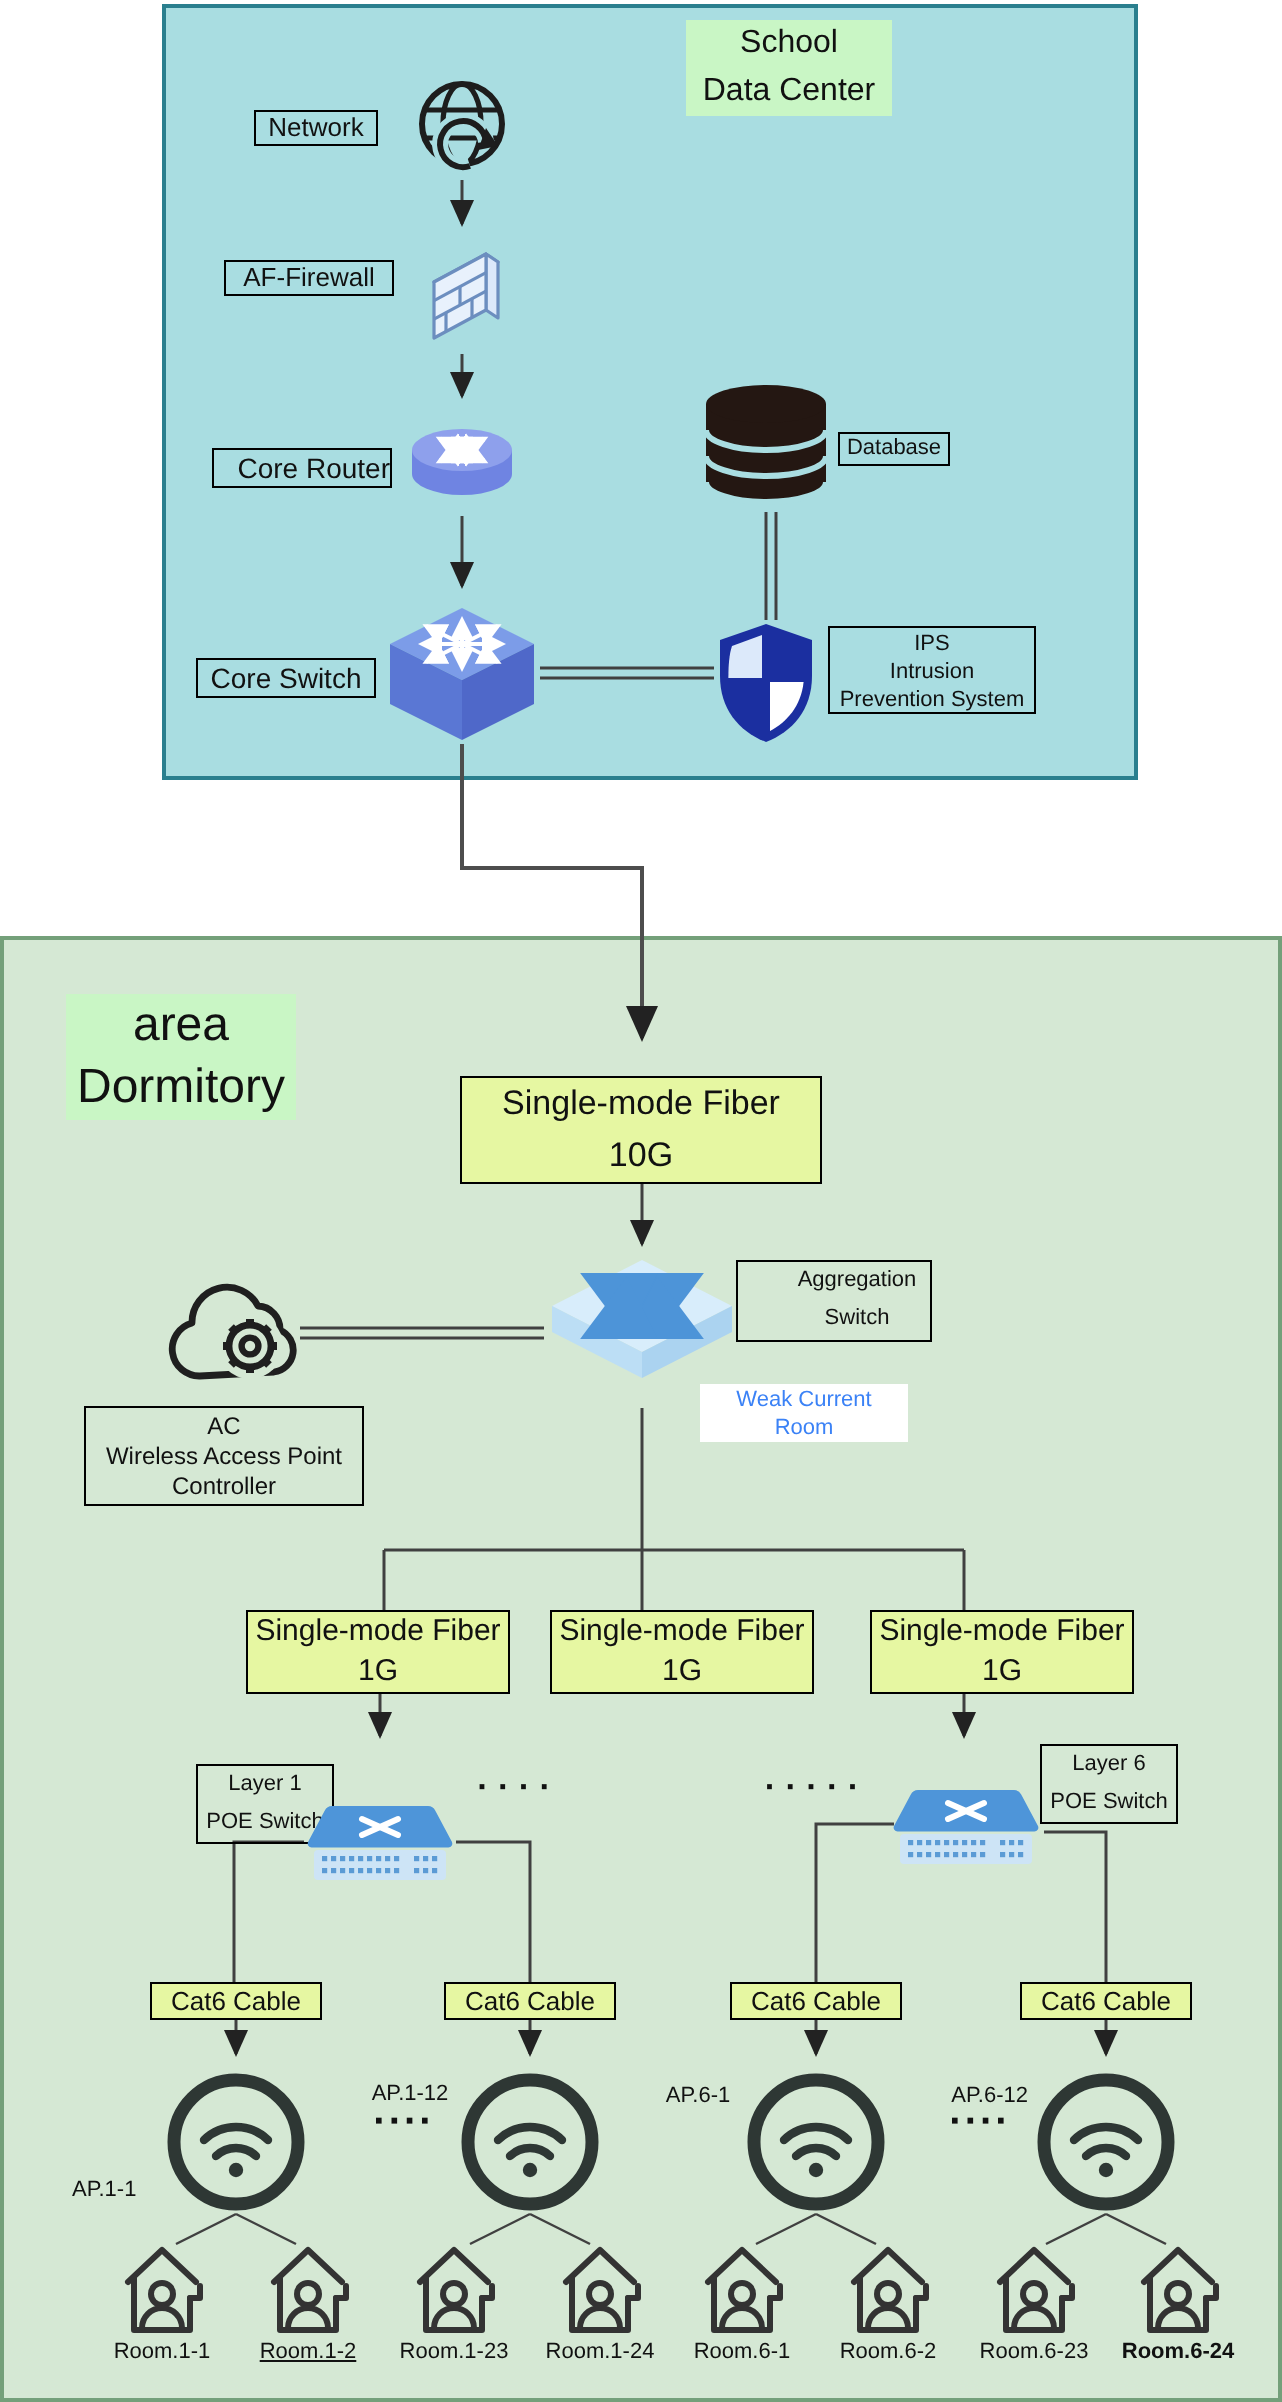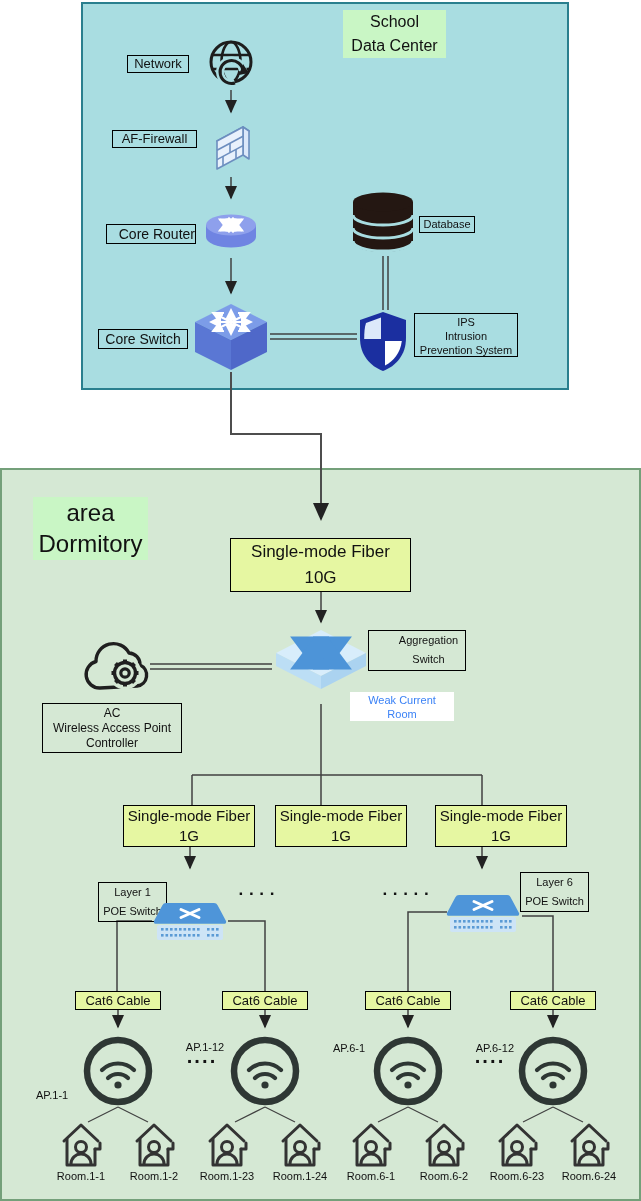--- a/index.html
+++ b/index.html
@@ -439,21 +439,21 @@
     <g stroke="#333" stroke-width="3" fill="none" stroke-linecap="round" stroke-linejoin="round">
       <path d="M10 22 L27 6 L44 22"></path>
         <path d="M13 20 V46 H41 V30"></path>
         <path d="M41 30 H46 V24"></path>
       <circle cx="27" cy="28" r="5.5"></circle>
         <path d="M17 45 a10 10 0 0 1 20 0"></path>
     </g>
   </svg>
 
   <div class="abs txt" style="left:51px;top:1170px;width:60px;font-size:11px;">Room.1-1</div>
-  <div class="abs txt" style="left:124px;top:1170px;width:60px;font-size:11px;">Room.1-2</div>
+  <div class="abs txt" style="left:124px;top:1170px;width:60px;font-size:11px;text-decoration:underline;">Room.1-2</div>
   <div class="abs txt" style="left:197px;top:1170px;width:60px;font-size:11px;">Room.1-23</div>
   <div class="abs txt" style="left:270px;top:1170px;width:60px;font-size:11px;">Room.1-24</div>
   <div class="abs txt" style="left:341px;top:1170px;width:60px;font-size:11px;">Room.6-1</div>
   <div class="abs txt" style="left:414px;top:1170px;width:60px;font-size:11px;">Room.6-2</div>
   <div class="abs txt" style="left:487px;top:1170px;width:60px;font-size:11px;">Room.6-23</div>
-  <div class="abs txt" style="left:559px;top:1170px;width:60px;font-size:11px;">Room.6-24</div>
+  <div class="abs txt" style="left:559px;top:1170px;width:60px;font-size:11px;font-weight:bold;">Room.6-24</div>
 
 </div>
 
 </body></html>

